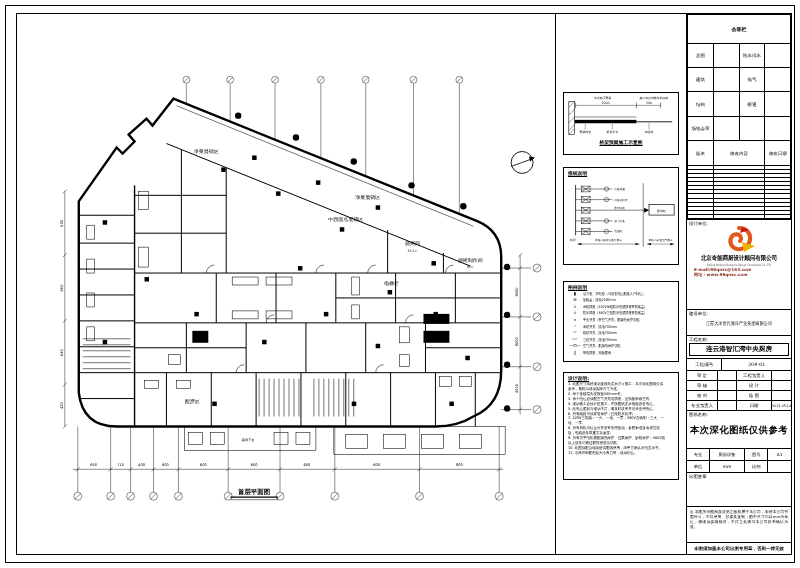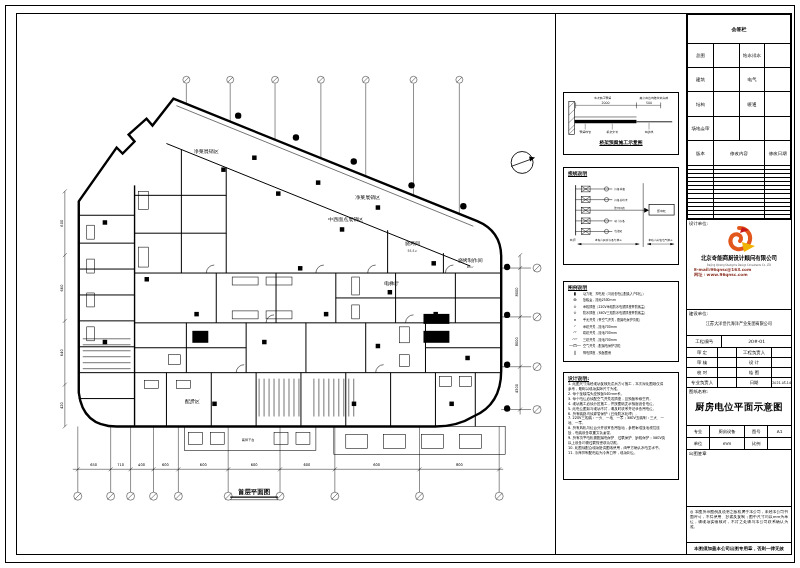--- a/index.html
+++ b/index.html
@@ -564,20 +564,24 @@
       <div class="en">Beijing Qineng Shangchu Design Consultants Co.,LTD</div>
       <div class="em">E-mail:96qnsc@163.com</div>
       <div class="web">网址：www.96qnsc.com</div>
     </div>
 
     <div class="sec client">
       <div class="lab">建设单位:</div>
       <div class="val">江苏大洋世代海洋产业集团有限公司</div>
     </div>
 
+    <div class="sec pname">
+      <div class="lab">工程名称:</div>
+      <div class="val">连云港智汇湾中央厨房</div>
+    </div>
 
     <div class="grid2">
       <div>工程编号</div>
       <div>20#-01</div>
     </div>
 
     <div class="apr">
       <div>审 定</div>
           <div></div>
       <div>工程负责人</div>
@@ -597,21 +601,21 @@
     </div>
     <div class="apr last">
       <div>专业负责人</div>
           <div></div>
       <div>日期</div>
           <div class="small">2021.05.14</div>
     </div>
 
     <div class="sec sname">
       <div class="lab">图纸名称:</div>
-      <div class="big">厨房电位平面示意图</div>
+      <div class="big">本次深化图纸仅供参考</div>
     </div>
 
     <div class="spec">
       <div>专业</div>
           <div>厨房设备</div>
       <div>图号</div>
           <div>A1</div>
     </div>
     <div class="spec b">
       <div>单位</div>

